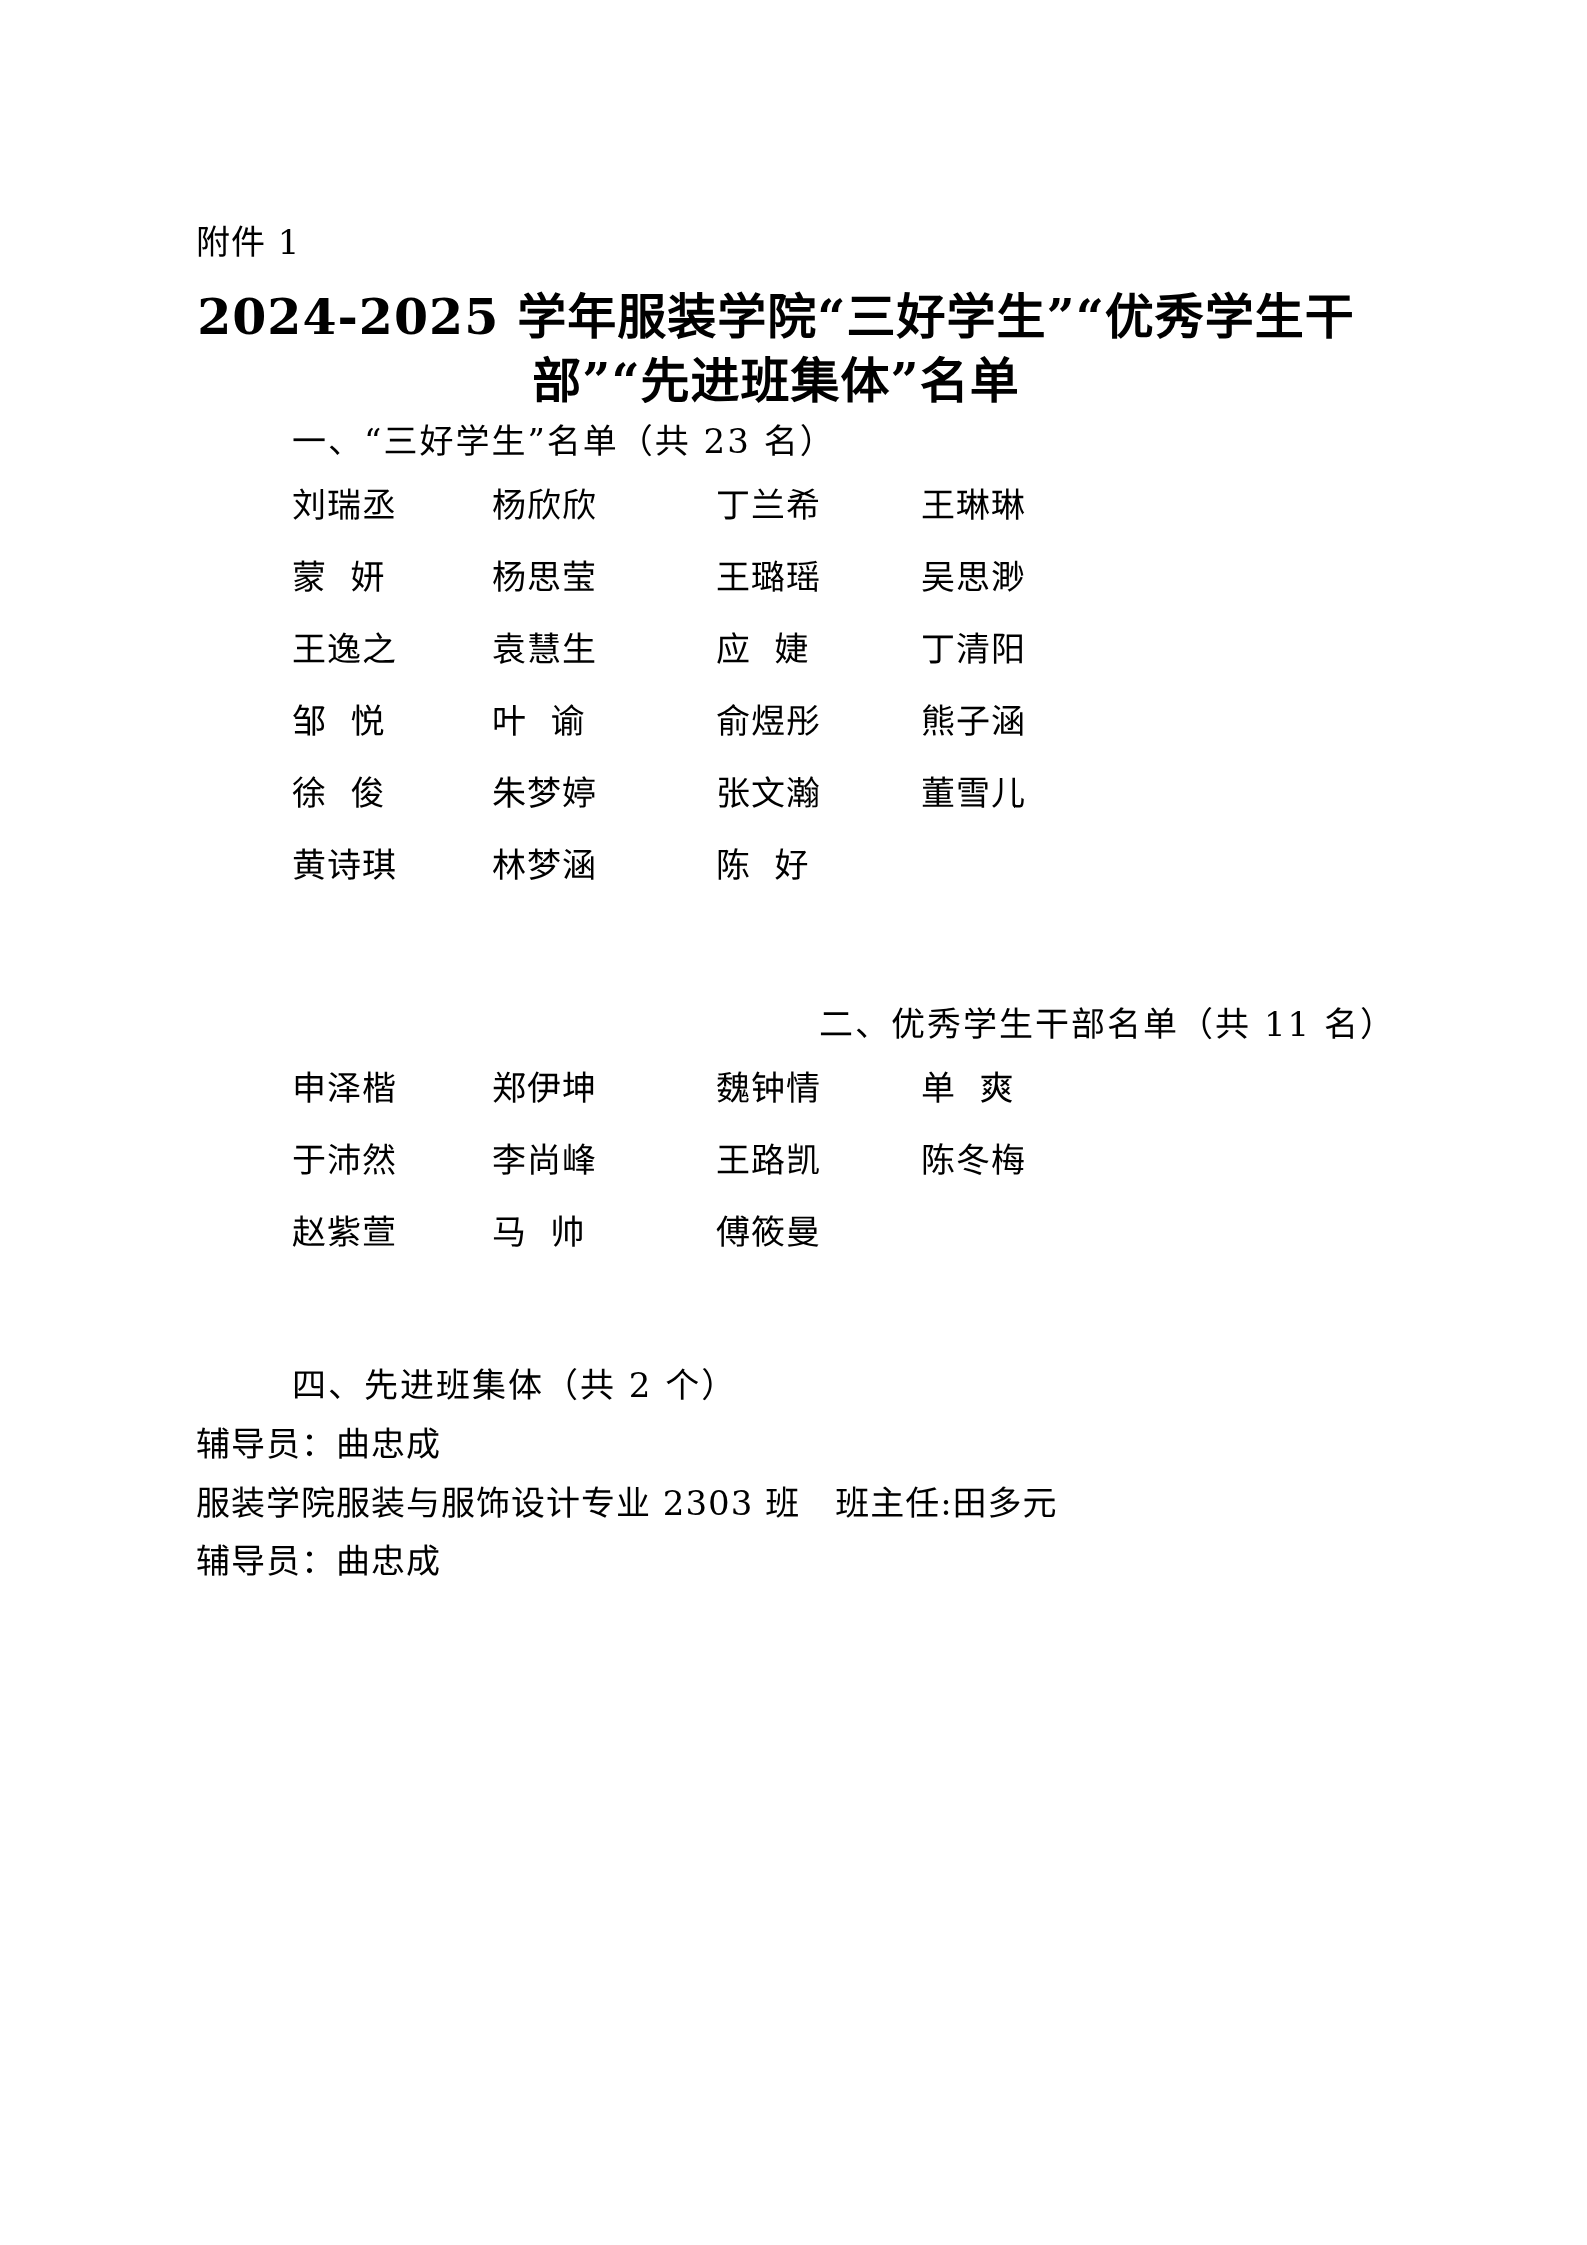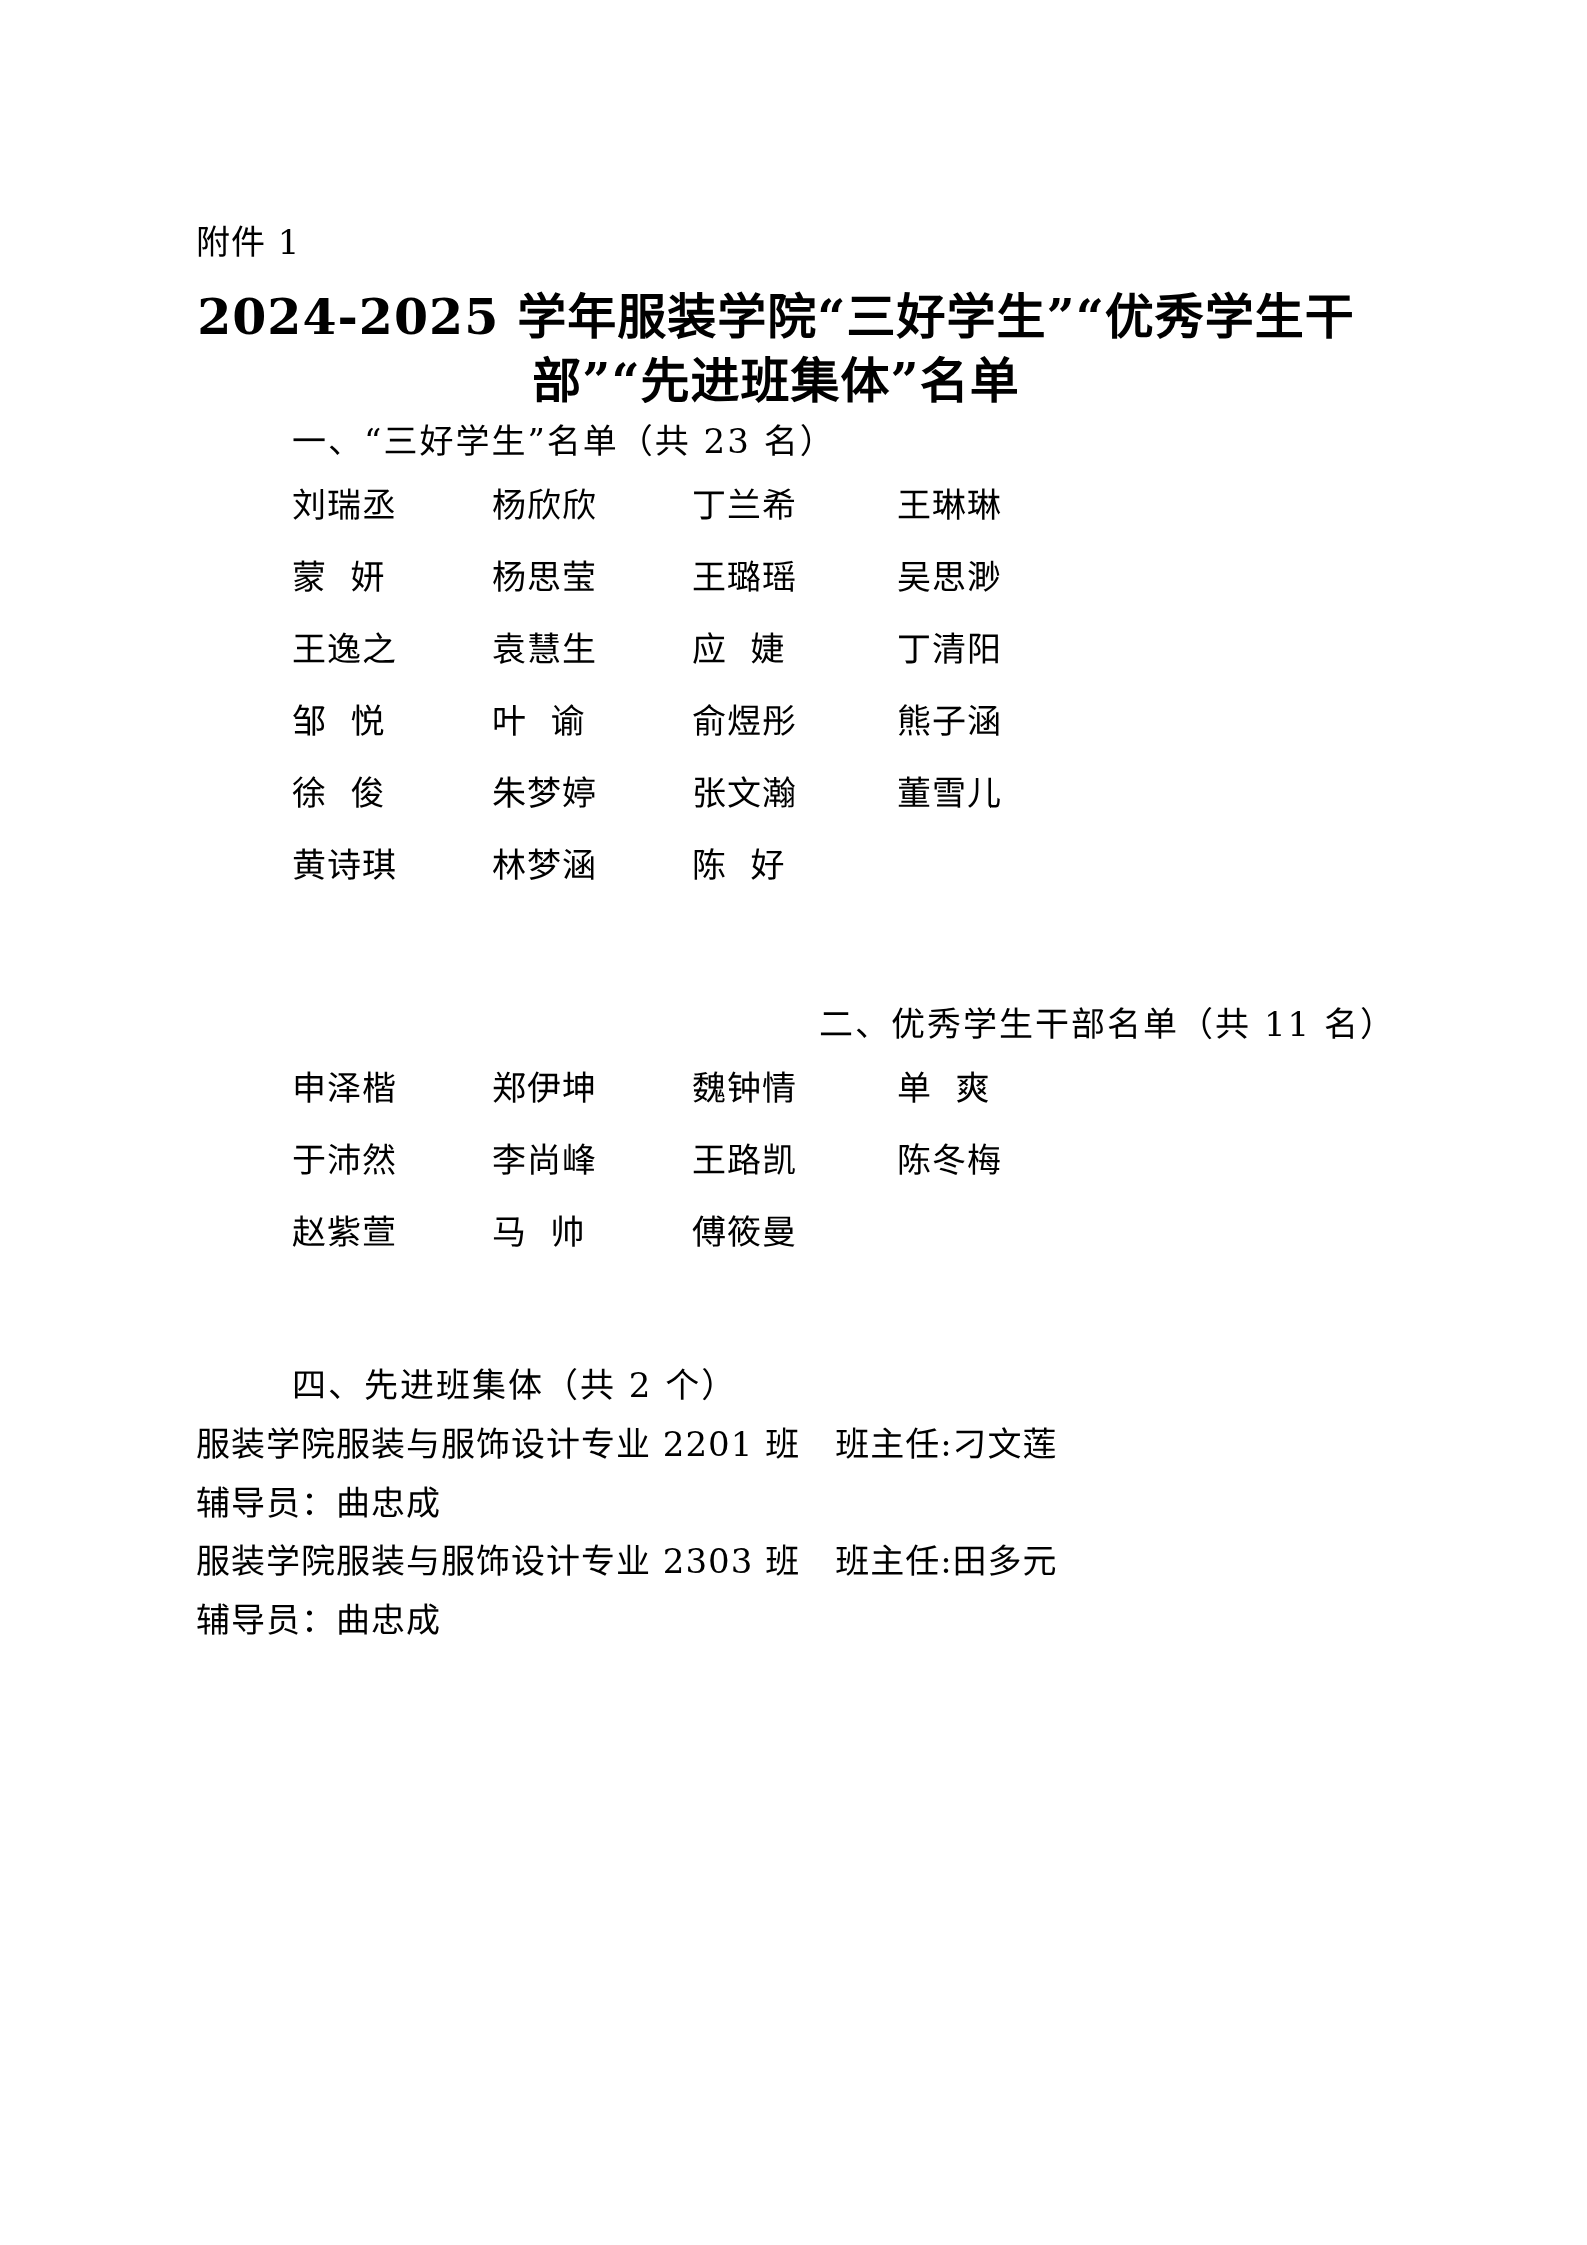--- a/index.html
+++ b/index.html
@@ -73,21 +73,21 @@
   }
   .name-cell {
     width: 200px;
     display: flex;
     justify-content: flex-start;
     white-space: pre;
     text-align: center;
   }
   .name-cell.c0 { width: 200px; }
   .name-cell.c1 { width: 200px; }
-  .name-cell.c2 { width: 205px; }
+  .name-cell.c2 { width: 205px; margin-left: 24px; }
   .name-cell.c3 { width: 200px; }
 
   .class-block {
     margin-top: 8px;
   }
   .class-line {
     font-size: 34px;
     line-height: 1.72;
     letter-spacing: 1px;
     white-space: pre;
@@ -166,21 +166,20 @@
           <span class="name-cell c1">马  帅</span>
           <span class="name-cell c2">傅筱曼</span>
           <span class="name-cell c3"></span>
         </div>
       </div>
     </div>
 
     <div class="section">
       <div class="section-heading sec3-heading">四、先进班集体（共 2 个）</div>
       <div class="class-block">
-        <div class="class-line indent0">服装学院服装与服饰设计专业 2201 班　班主任:刁文莲</div>
         <div class="class-line indent0">辅导员：曲忠成</div>
         <div class="class-line indent0">服装学院服装与服饰设计专业 2303 班　班主任:田多元</div>
         <div class="class-line indent0">辅导员：曲忠成</div>
       </div>
     </div>
 
   </div>
 </div>
 
 </body></html>

